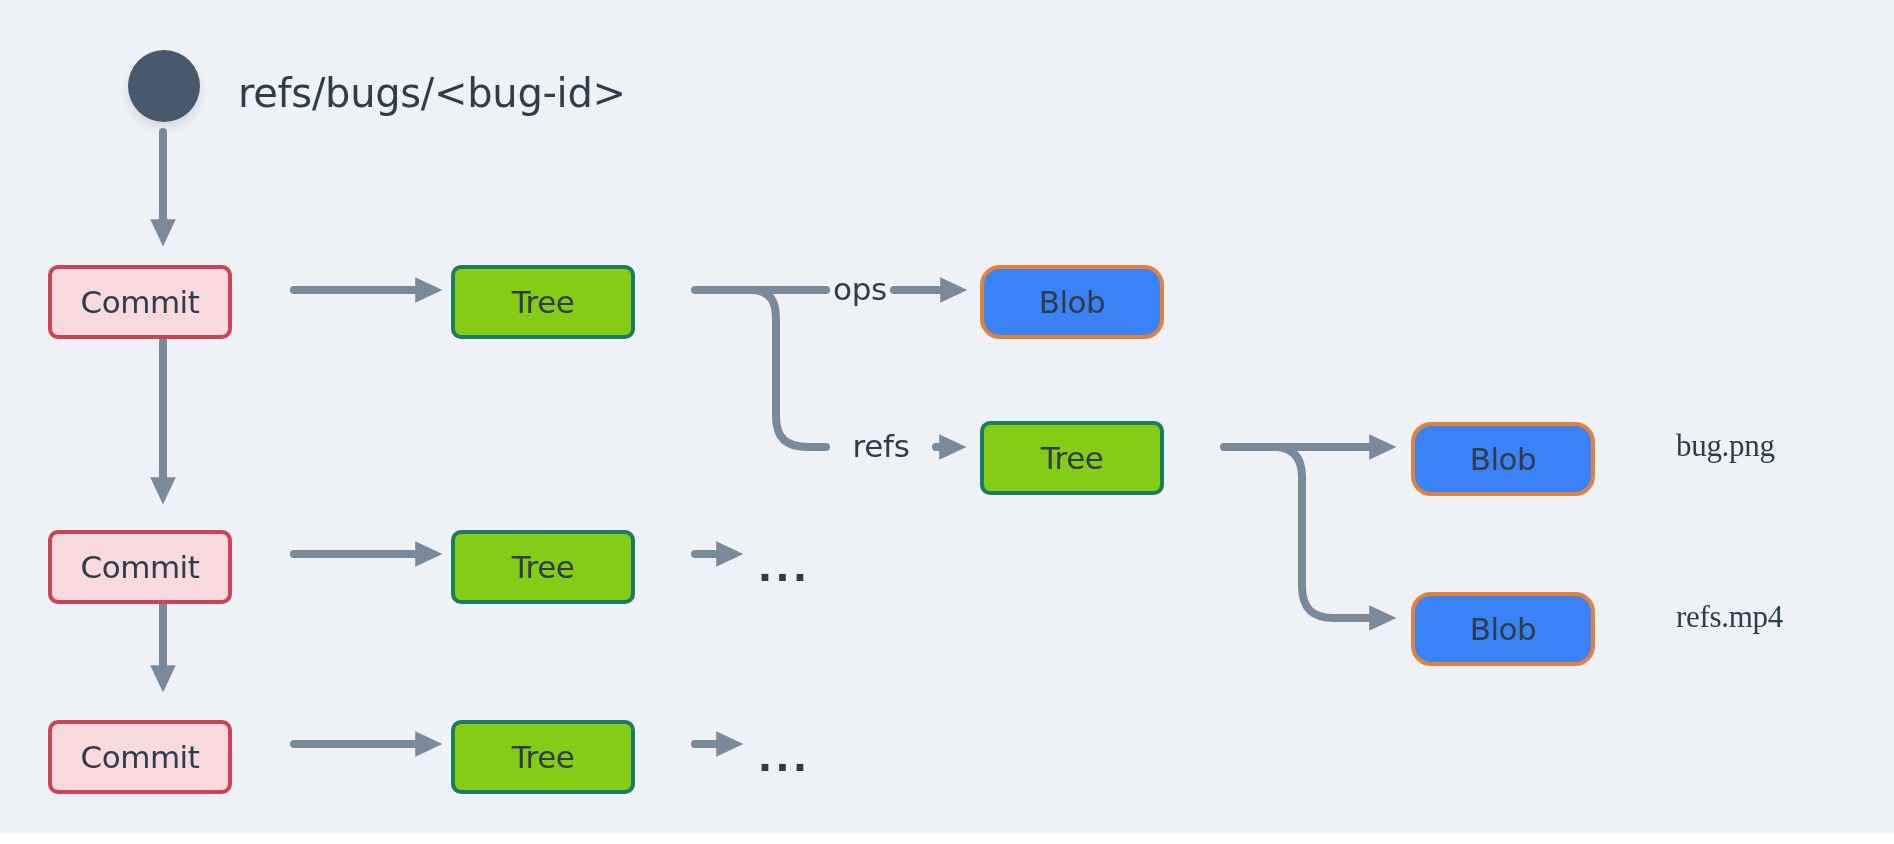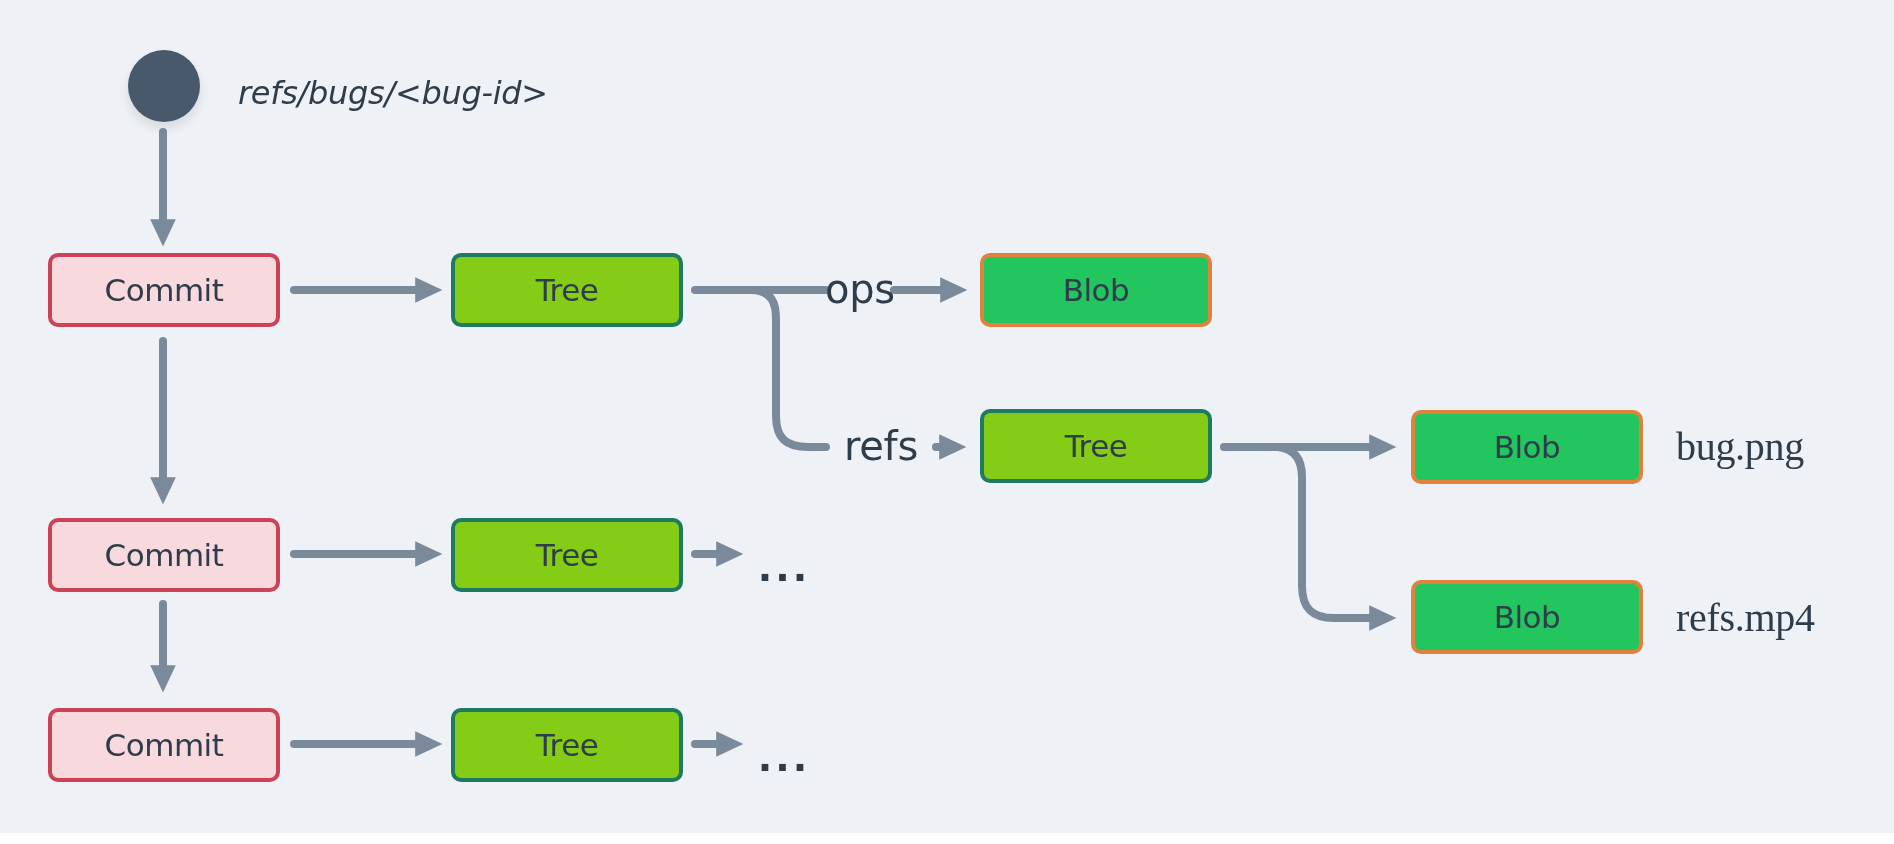--- a/index.html
+++ b/index.html
@@ -5,36 +5,36 @@
   html,body{margin:0;padding:0;background:#eef1f5;}
   .stage{
     position:relative;width:1894px;height:844px;overflow:hidden;
     background:#eef1f5;
     font-family:"DejaVu Sans","Liberation Sans",sans-serif;
     color:#2f3d4b;
   }
   .wires{position:absolute;left:0;top:0;}
   .node{
     position:absolute;box-sizing:border-box;
-    width:232px;height:74px;border-radius:10px;border:4px solid;
+    width:184px;height:74px;border-radius:10px;border:4px solid;
     display:flex;align-items:center;justify-content:center;
-    font-size:31px;letter-spacing:-0.5px;color:#2f3d4b;
+    font-size:31px;letter-spacing:-0.5px;color:#2f3d4b;margin-top:12px;
   }
   .commit{background:#f8d9de;border-color:#cc4257;}
   .tree{background:#84cc16;border-color:#1e7a61;}
-  .blob{background:#22c55e;border-color:#e0823e;}
+  .blob{background:#3b82f6;border-color:#e0823e;border-radius:20px;}
   .circle{
     position:absolute;left:128px;top:50px;width:72px;height:72px;
     border-radius:50%;background:#47596a;
     box-shadow:0 6px 10px rgba(40,55,70,0.12);
   }
-  .lbl{position:absolute;font-size:40px;letter-spacing:-0.3px;color:#2f3d4b;white-space:nowrap;}
+  .lbl{position:absolute;font-size:31px;letter-spacing:-0.3px;color:#2f3d4b;white-space:nowrap;}
   .lbl.center{transform:translate(-50%,-50%);}
   .lbl.vcenter{transform:translate(0,-50%);font-family:Liberation Serif, serif;}
-  .ref-label{left:238px;top:93px;font-size:32px;transform:translate(0,-50%);font-style:italic;}
+  .ref-label{left:238px;top:93px;font-size:40px;transform:translate(0,-50%);}
   .more{
     position:absolute;transform:translate(-50%,-50%);
     font-size:38px;font-weight:600;letter-spacing:3px;color:#2e3b48;
   }
   .footer-strip{position:absolute;left:0;bottom:0;width:100%;height:11px;background:#ffffff;}
 </style>
 </head>
 <body>
 
 <div class="stage">

